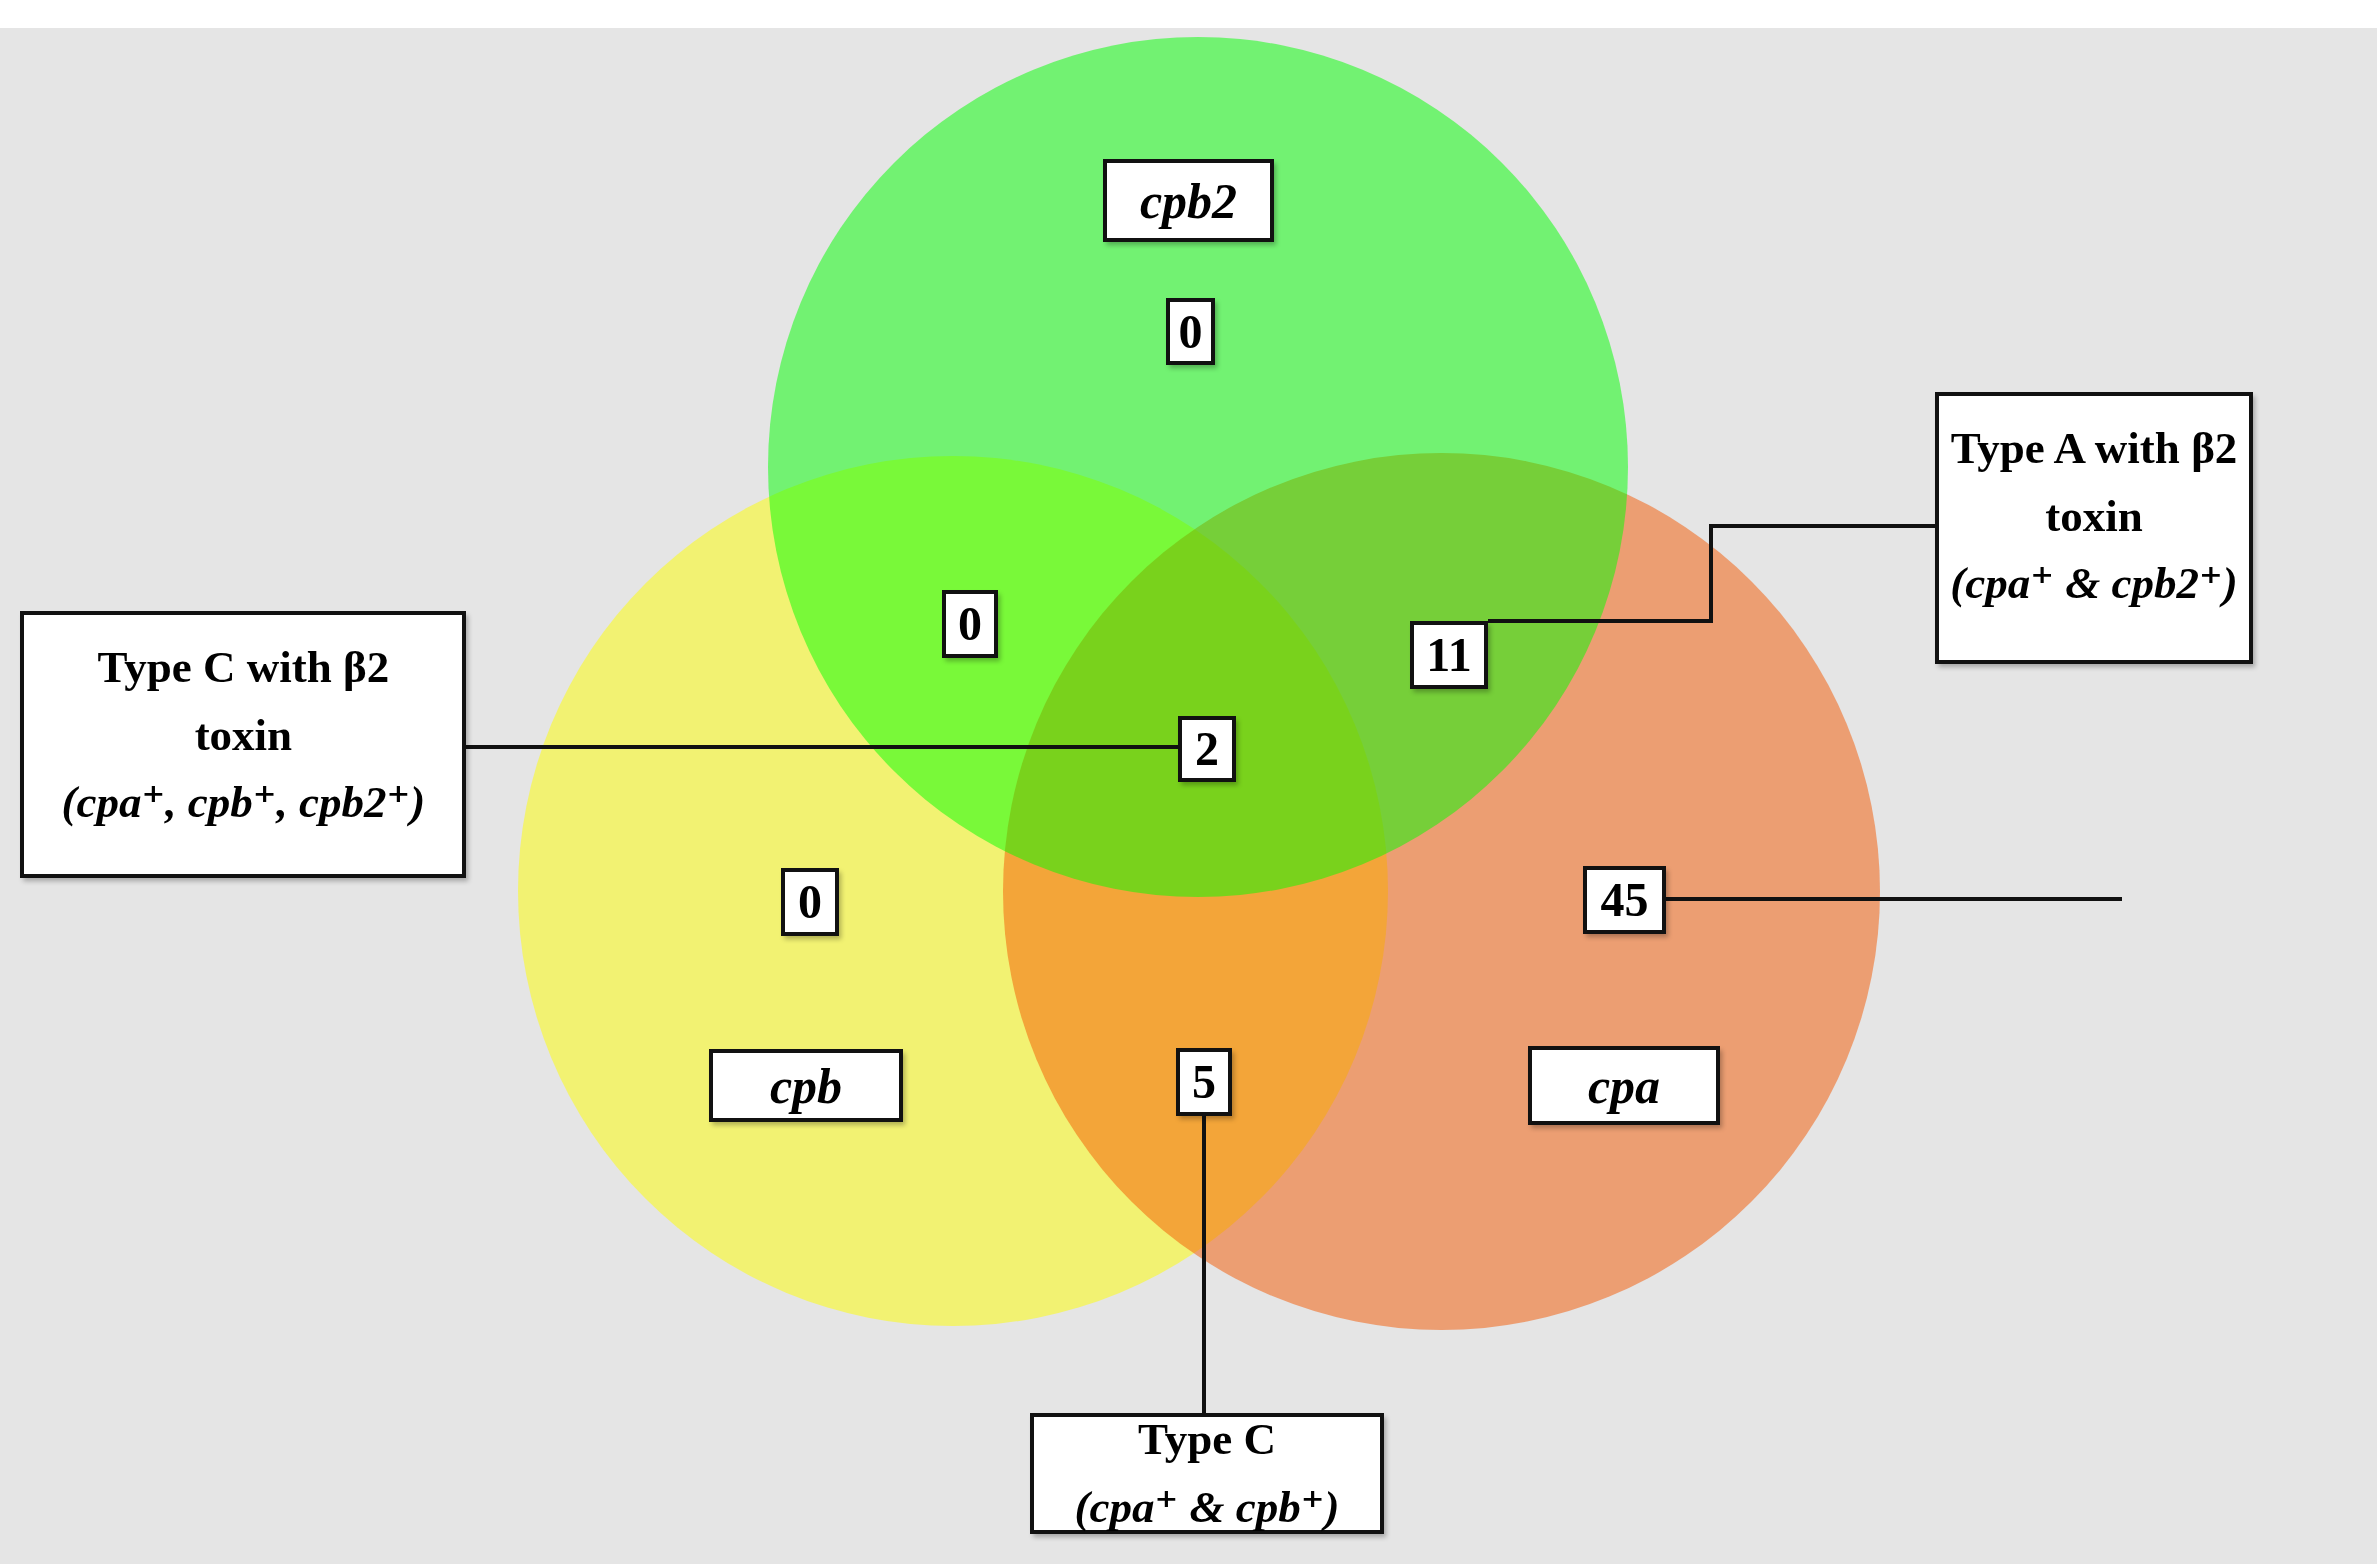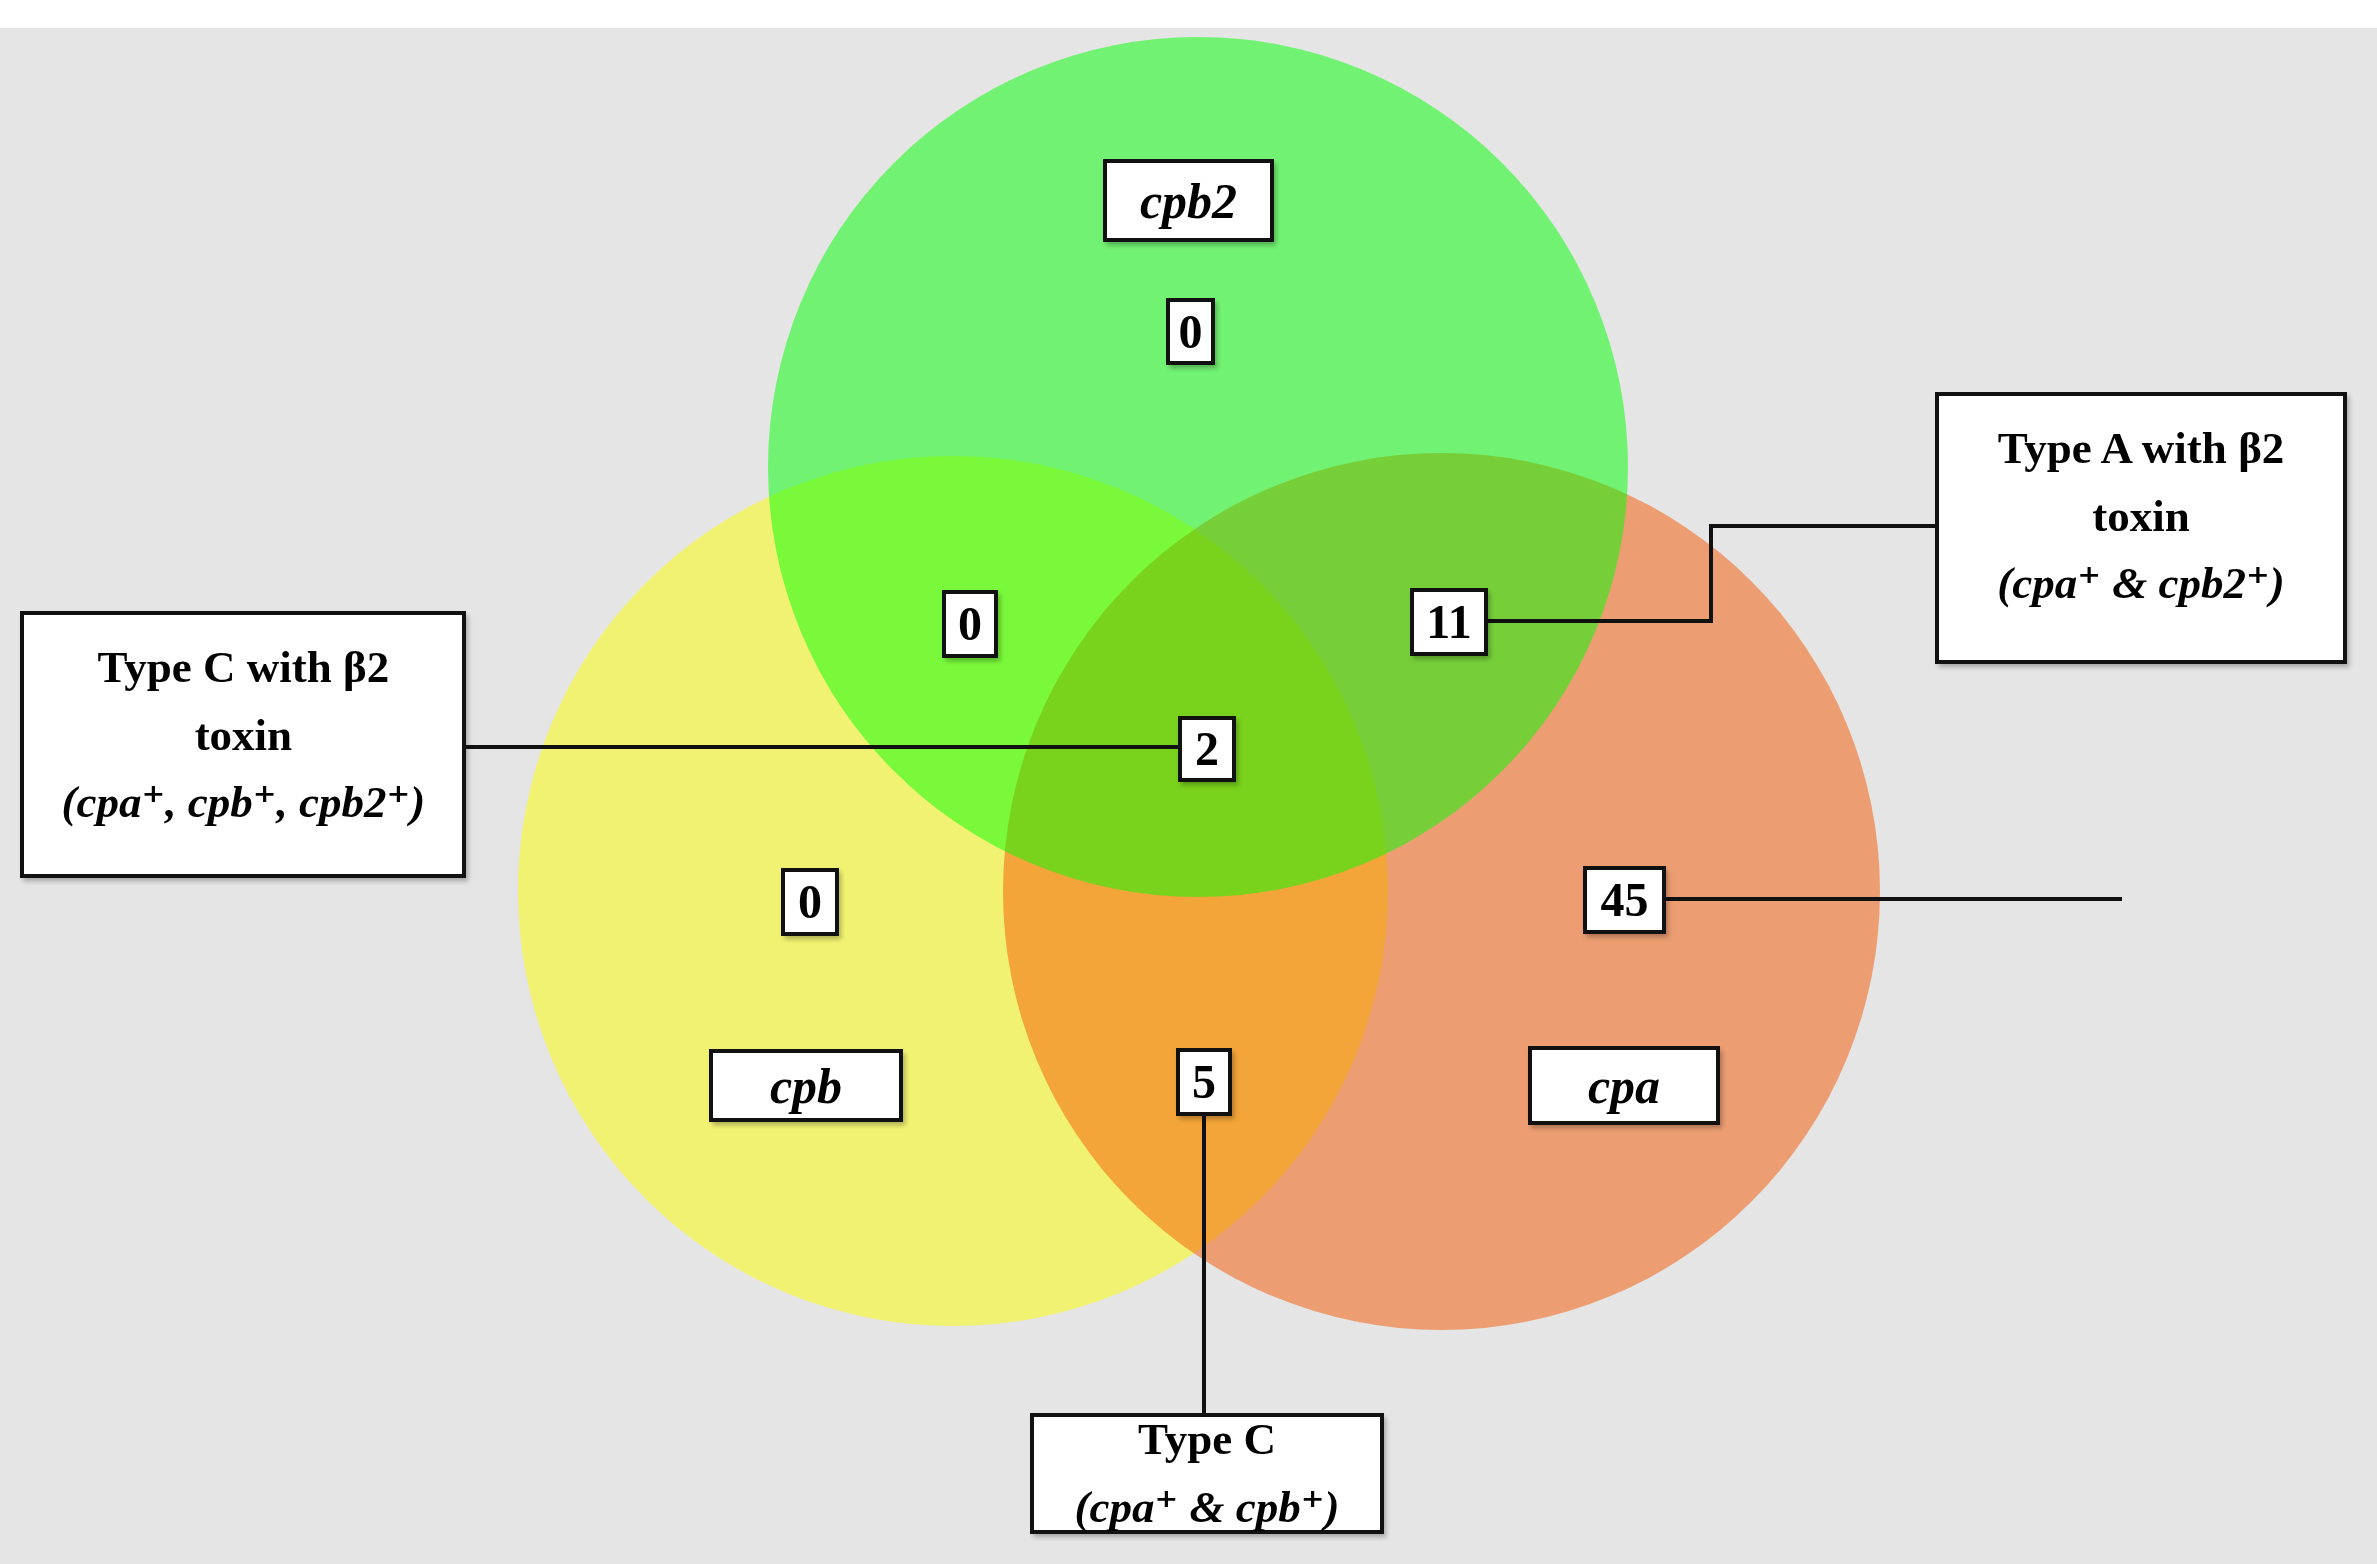--- a/index.html
+++ b/index.html
@@ -47,34 +47,34 @@
     font-size: 50px;
     line-height: 1;
   }
   .callout { line-height: 1.5; font-weight: bold; font-size: 45px; }
   .callout .genes-line { font-style: italic; }
   .callout.tall { justify-content: flex-start; padding-top: 19px; }
 
   
   .vb-cpb2-only { left: 1166px; top:  270px; width:  49px; height:  67px; }
   .vb-gy        { left: 942px; top:  562px; width:  56px; height: 68px; }
-  .vb-go        { left: 1410px; top:  560px; width: 78px; height: 68px; }
+  .vb-go        { left: 1410px; top:  593px; width: 78px; height: 68px; }
   .vb-all       { left: 1178px; top: 688px; width:  58px; height:  66px; }
   .vb-cpb-only  { left: 781px; top: 840px; width:  58px; height: 68px; }
   .vb-cpa-only  { left: 1583px; top: 838px; width: 83px; height: 68px; }
   .vb-yo        { left: 1176px; top: 1020px; width:  56px; height: 68px; }
 
   
   .lb-cpb2 { left: 1103px; top:  131px; width: 171px; height: 83px; }
   .lb-cpb  { left: 709px; top: 1021px; width: 194px; height: 73px; }
   .lb-cpa  { left: 1528px; top: 1018px; width: 192px; height: 79px; }
 
   
   .co-type-c-b2 { left:   20.4px; top:  583px; width: 446px; height: 267px; }
-  .co-type-a-b2 { left: 1935px; top:  364px; width: 412px; height: 272px; }
+  .co-type-a-b2 { left: 1935px; top:  364px; width: 318px; height: 272px; }
   .co-type-a    { left: 2122px; top: 792px; width: 251px; height: 163px; }
   .co-type-c    { left: 1030px; top: 1385px; width: 354px; height: 121px; }
 
   
   .ln-center    { left:  422px; top: 717px; width: 756px; height: 4.1px; }
   .ln-11-h1     { left: 1488px; top:  591px; width:  225px; height: 4.1px; }
   .ln-11-v      { left: 1709px; top:  498px; width:    4.1px; height: 97px; }
   .ln-11-h2     { left: 1709px; top:  496px; width:  226px; height: 4.1px; }
   .ln-45        { left: 1666px; top: 869px; width:  456px; height: 4.1px; }
   .ln-5         { left: 1202px; top: 1088px; width:    4.1px; height: 297px; }

